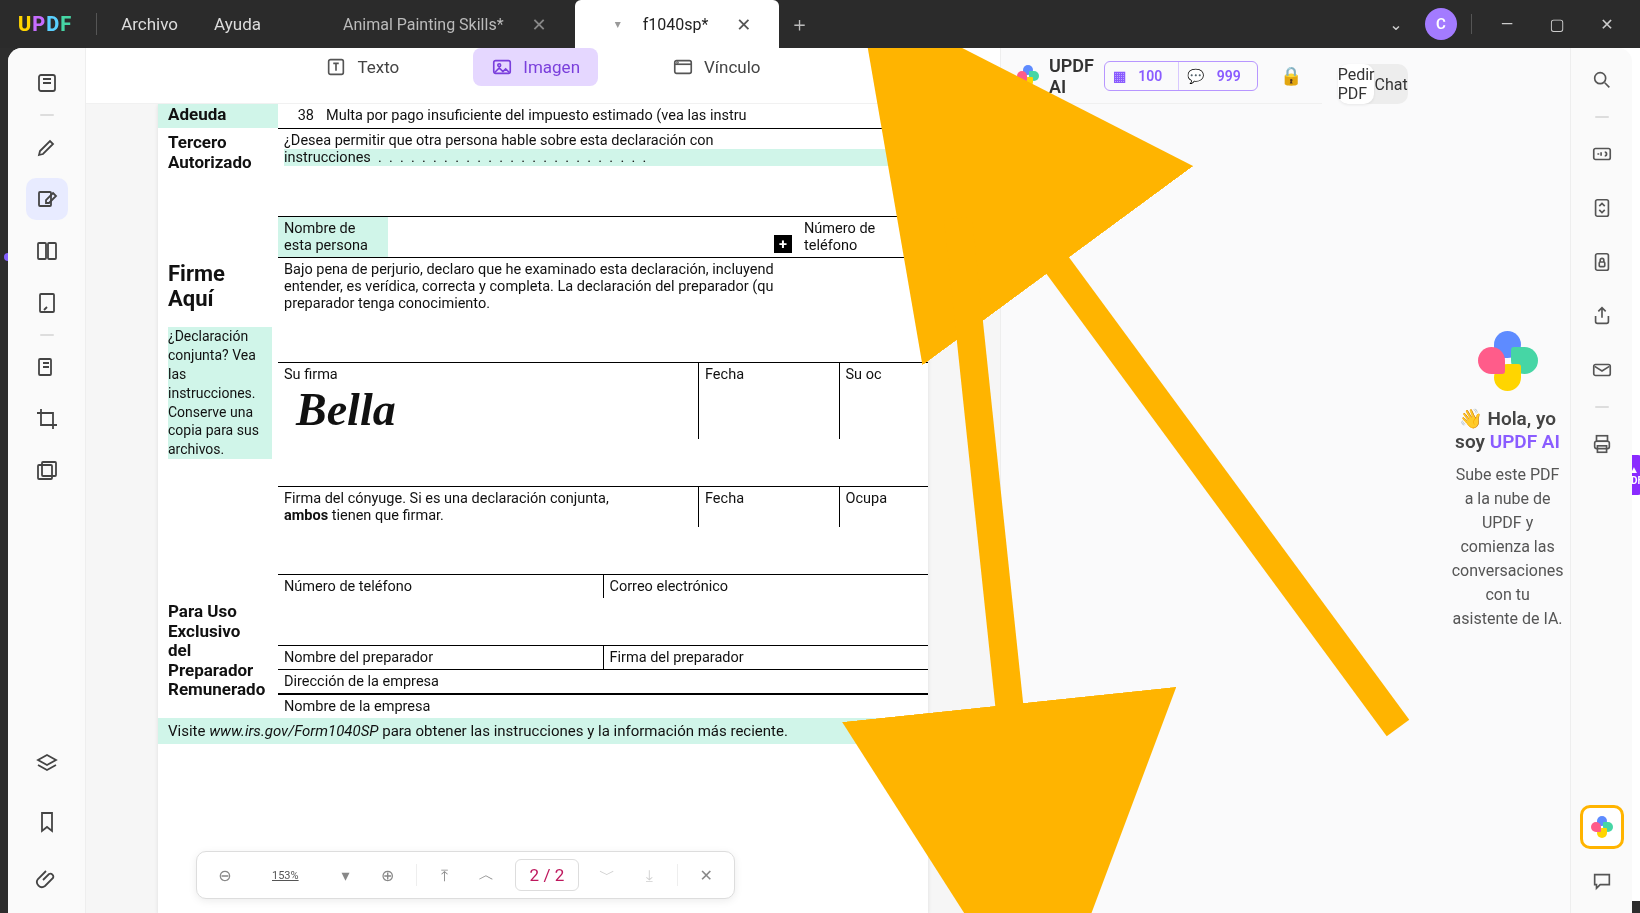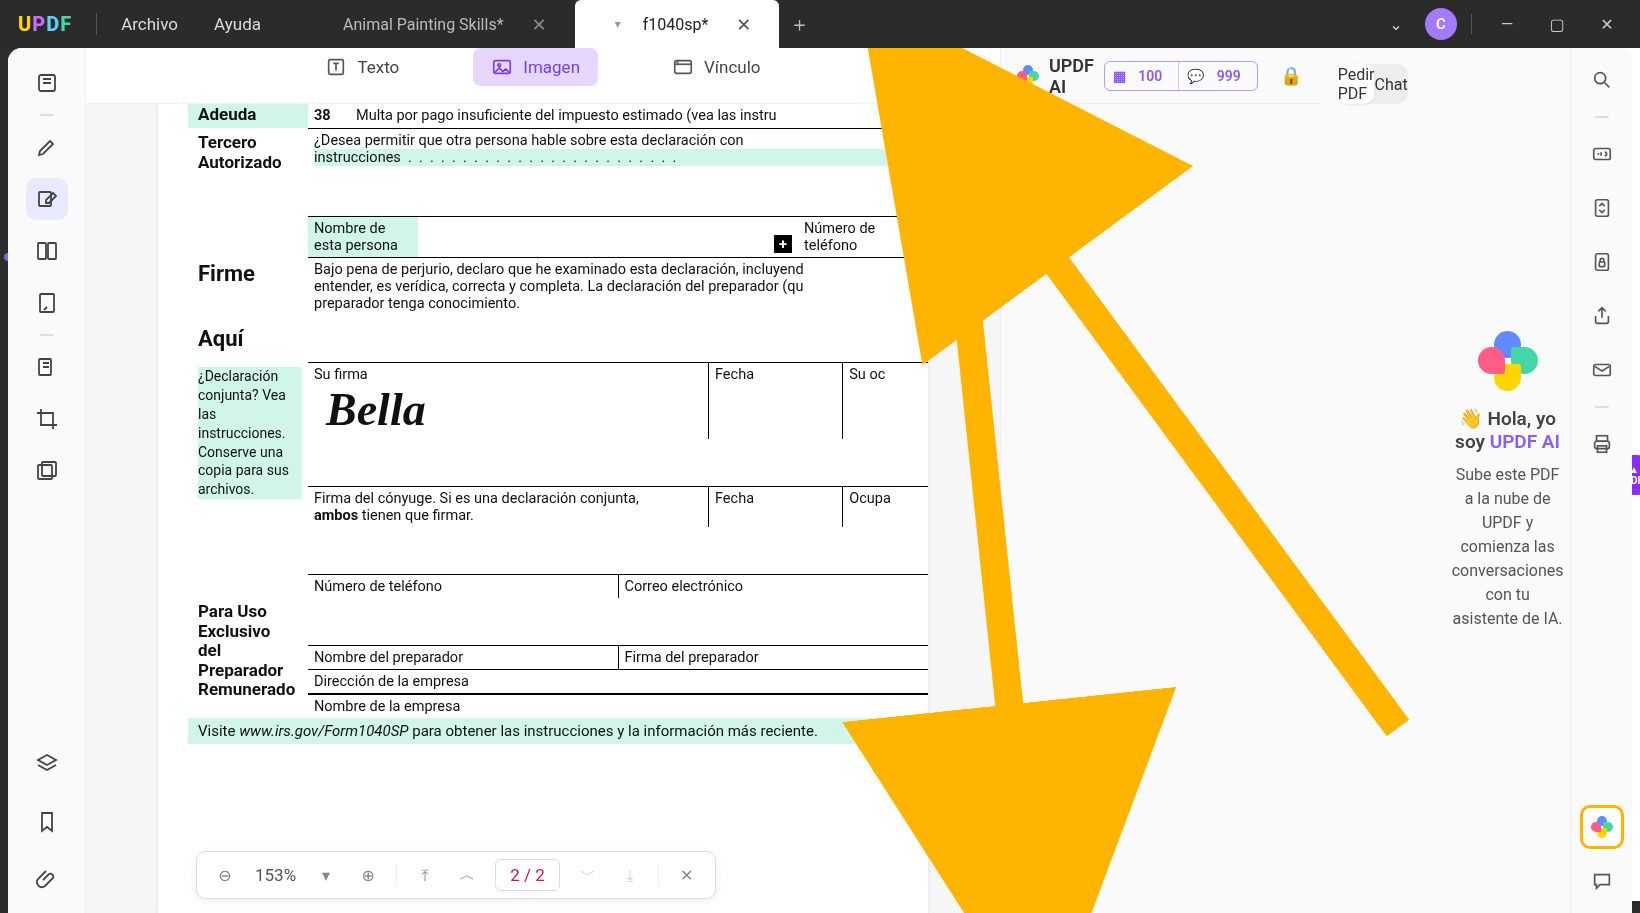--- a/index.html
+++ b/index.html
@@ -33,34 +33,34 @@
 .ldash { width:14px; height:2px; background:#ddd; border-radius:1px; }
 .lbottom { position:absolute; bottom:12px; display:flex; flex-direction:column; align-items:center; gap:16px;}
 .purpledot { position:absolute; left:-4px; top:205px; width:8px; height:8px; border-radius:4px; background:#8360ff;}
 
 
 .center { flex:1; display:flex; flex-direction:column; position:relative; }
 .subbar { height:56px; display:flex; align-items:flex-start; justify-content:center; gap:56px; border-bottom:1px solid #f1f1f1; }
 .sbtn { display:flex; align-items:center; gap:10px; font-size:17px; color:#444; padding:8px 18px; border-radius:8px; cursor:pointer;}
 .sbtn.active { background:#e5d7ff; color:#7a3fdc; }
 .doc-wrap { flex:1; overflow:hidden; background:#f6f6f6; position:relative; }
-.page { margin:0 auto; background:#fff; width:770px; font-size:15px; color:#111; box-shadow:0 1px 4px rgba(0,0,0,0.1); min-height:100%;padding-left:30px; }
+.page { margin:0 auto; background:#fff; width:770px; font-size:15px; color:#111; box-shadow:0 1px 4px rgba(0,0,0,0.1); min-height:100%; }
 .hl { background:#d0f5e9; }
 .sect { display:flex; }
 .sect .lbl { width:120px; font-weight:700; padding:4px 6px 4px 10px; font-size:17px; }
 .sect .cont { flex:1; }
 .cell { border-top:1px solid #000; padding:3px 6px; font-size:14.5px; }
 .row { display:flex; }
 .row .cell { flex:1;margin-top:47px; }
 .script { font-family:"Brush Script MT",cursive; font-size:46px; font-style:italic; font-weight:600; padding-left:12px; }
 
 
 .pager { position:absolute; bottom:14px; left:110px; right:auto; height:48px; background:#fff; border:1px solid #ddd; border-radius:10px; box-shadow:0 2px 8px rgba(0,0,0,0.08); display:flex; align-items:center; padding:0 14px; gap:14px; font-size:16px; color:#555;}
 .pager .pbtn { width:28px; height:28px; display:flex; align-items:center; justify-content:center; cursor:pointer; color:#888;}
-.pager .zoomv { font-size:17px; margin:0 2px;}
+.pager .zoomv { font-size:11px; margin:0 19px;text-decoration:underline;}
 .pager .pagebox { border:1px solid #ddd; border-radius:6px; padding:5px 14px; font-size:17px; color:#be185d;}
 .pager .vline { width:1px; height:22px; background:#eee; }
 
 
 .rpanel { width:570px; border-left:1px solid #eee; display:flex; flex-direction:row; background:#fafafb; position:relative;}
 .rhead { height:56px; display:flex; align-items:center; padding:0 16px; gap:10px; border-bottom:1px solid #f0f0f0;}
 .rtitle { font-weight:600; font-size:18px; color:#333; flex:1;}
 .rbadges { display:flex; border:1px solid #b796ff; border-radius:6px; overflow:hidden; font-size:14px; font-weight:600;}
 .rbadges span { padding:3px 8px; display:flex; align-items:center; gap:4px;}
 .rbadges .b1{color:#8a5cff; border-right:1px solid #d8c8ff;}
@@ -238,21 +238,21 @@
           </svg>
           <span>Vínculo</span>
         </div>
     </div>
 
     <div class="doc-wrap">
       <div class="page">
         <div class="sect">
           <div class="lbl hl" style="padding-top:0;"><span>Adeuda</span></div>
           <div class="cont" style="display:flex;">
-            <div class="cell" style="width:42px;text-align:left;font-weight:700;border-top:none;">38</div>
+            <div class="cell" style="width:42px;text-align:right;font-weight:400;border-top:none;">38</div>
             <div class="cell" style="flex:1;border-top:none;">Multa por pago insuficiente del impuesto estimado (vea las instru</div>
           </div>
         </div>
         <div class="sect">
           <div class="lbl">
               <div>Tercero</div>
               <div>Autorizado</div>
             </div>
           <div class="cont">
             <div class="cell" style="border-top:1px solid #000;">
@@ -264,21 +264,21 @@
               <div class="cell" style="flex:1;position:relative;">
                 <div style="position:absolute;right:6px;bottom:4px;width:18px;height:18px;background:#000;color:#fff;display:flex;align-items:center;justify-content:center;font-weight:700;">+</div>
               </div>
               <div class="cell" style="flex:0 0 130px;">Número de teléfono</div>
             </div>
           </div>
         </div>
         <div class="sect">
           <div class="lbl">
             <div style="font-size:22px;">Firme</div>
-            <div style="font-size:22px;margin-top:40px;">Aquí</div>
+            <div style="font-size:22px;">Aquí</div>
             <div class="hl" style="font-weight:400;font-size:14px;margin-top:16px;line-height:1.35;">¿Declaración conjunta? Vea las instrucciones. Conserve una copia para sus archivos.</div>
           </div>
           <div class="cont">
             <div class="cell" style="border-top:1px solid #000;">
               <span>Bajo pena de perjurio, declaro que he examinado esta declaración, incluyend</span><br>
               <span>entender, es verídica, correcta y completa. La declaración del preparador (qu</span><br>
               <span>preparador tenga conocimiento.</span>
             </div>
             <div class="row">
               <div class="cell" style="flex:1.6;">

